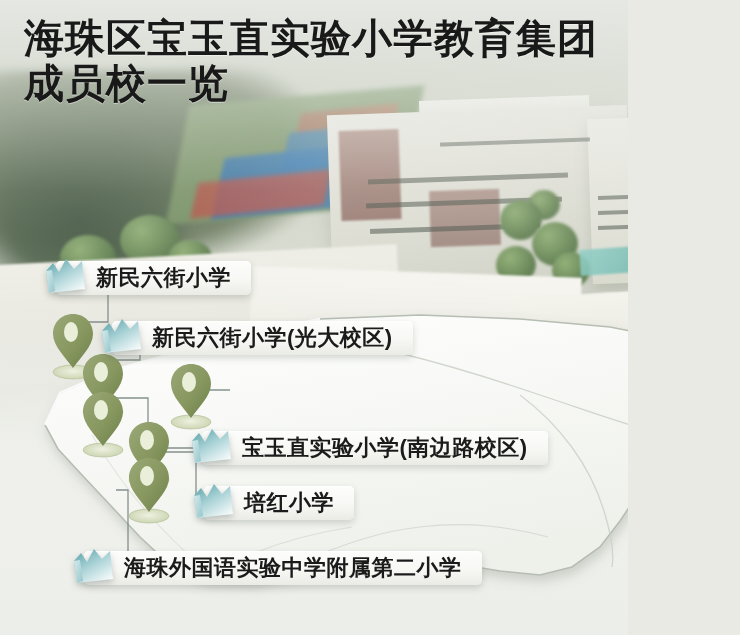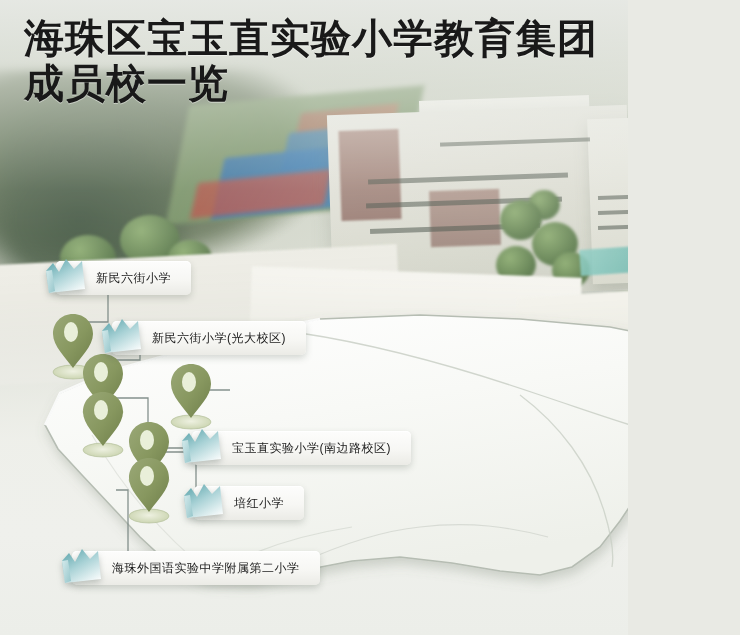--- a/index.html
+++ b/index.html
@@ -128,21 +128,21 @@
 
   
   .pin{position:absolute;z-index:58;}
 
   
   .label{position:absolute;z-index:70;display:flex;align-items:center;height:34px;}
   .plaque{position:relative;display:flex;align-items:center;height:34px;
      padding:0 20px 0 40px;border-radius:5px;
      background:linear-gradient(180deg,#fdfdfc 0%,#f7f7f4 55%,#ebebe6 100%);
      box-shadow:0 3px 7px rgba(70,80,70,.22), 0 1px 0 rgba(255,255,255,.9) inset;}
-  .plaque .txt{font-size:12px;font-weight:normal;color:#1b1b1b;white-space:nowrap;
+  .plaque .txt{font-size:22px;font-weight:bold;color:#1b1b1b;white-space:nowrap;
      letter-spacing:.5px;line-height:1;}
   .flag{position:absolute;left:-14px;top:-6px;width:48px;height:44px;
      filter:drop-shadow(0 3px 3px rgba(70,85,80,.3));}
 </style>
 </head>
 <body>
 
 <div id="stage">
 
   <div class="photo">
@@ -309,41 +309,41 @@
     <div class="plaque">
       <svg class="flag" viewBox="0 0 48 44">
         <path d="M4 16 L11 8 L17 17 L24 4 L32 14 L40 6 L43 34 L7 38 Z" fill="url(#fg)"></path>
         <path d="M4 16 L7 38 L13 36 L10 15 Z" fill="url(#fg2)" opacity=".9"></path>
       </svg>
       <span class="txt">新民六街小学(光大校区)</span>
     </div>
   </div>
 
 
-  <div class="label" style="left:192px;top:431px;">
+  <div class="label" style="left:202px;top:431px;">
     <div class="plaque">
       <svg class="flag" viewBox="0 0 48 44">
         <path d="M4 16 L11 8 L17 17 L24 4 L32 14 L40 6 L43 34 L7 38 Z" fill="url(#fg)"></path>
         <path d="M4 16 L7 38 L13 36 L10 15 Z" fill="url(#fg2)" opacity=".9"></path>
       </svg>
       <span class="txt">宝玉直实验小学(南边路校区)</span>
     </div>
   </div>
 
-  <div class="label" style="left:194px;top:486px;">
+  <div class="label" style="left:204px;top:486px;">
     <div class="plaque">
       <svg class="flag" viewBox="0 0 48 44">
         <path d="M4 16 L11 8 L17 17 L24 4 L32 14 L40 6 L43 34 L7 38 Z" fill="url(#fg)"></path>
         <path d="M4 16 L7 38 L13 36 L10 15 Z" fill="url(#fg2)" opacity=".9"></path>
       </svg>
       <span class="txt">培红小学</span>
     </div>
   </div>
 
-  <div class="label" style="left:72px;top:551px;text-align:right;">
+  <div class="label" style="left:84px;top:551px;text-align:right;">
     <div class="plaque">
       <svg class="flag" viewBox="0 0 48 44">
         <path d="M4 16 L11 8 L17 17 L24 4 L32 14 L40 6 L43 34 L7 38 Z" fill="url(#fg)"></path>
         <path d="M4 16 L7 38 L13 36 L10 15 Z" fill="url(#fg2)" opacity=".9"></path>
       </svg>
       <span class="txt">海珠外国语实验中学附属第二小学</span>
     </div>
   </div>
 
 </div>

